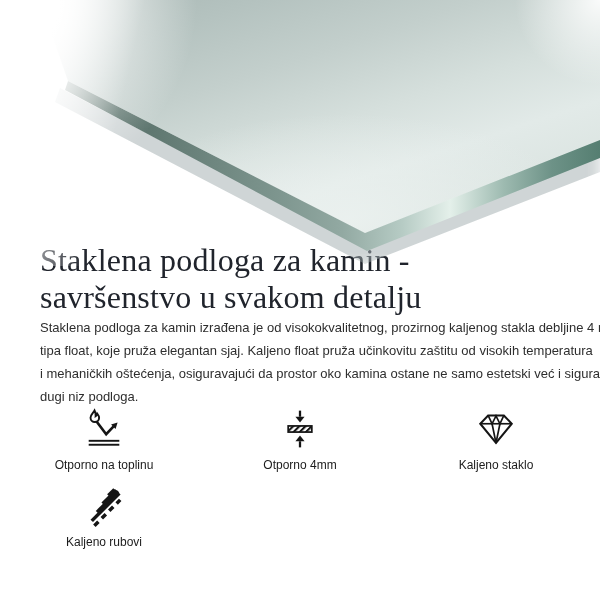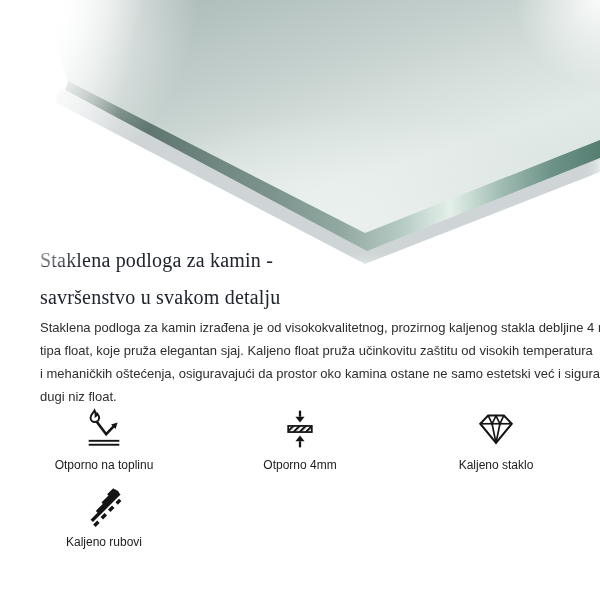--- a/index.html
+++ b/index.html
@@ -41,21 +41,21 @@
       radial-gradient(circle at 100% 0%, rgba(255,255,255,.9) 0%, rgba(255,255,255,0) 13%),
       radial-gradient(circle at 0% 0%, #ffffff 9%, rgba(255,255,255,0) 30%),
       linear-gradient(103deg, #ffffff 3%, rgba(255,255,255,.9) 9%, rgba(255,255,255,0) 22%);
   }
 
   
   .page-title {
     margin: 6px 40px 0 40px;
     font-family: "Liberation Serif", "DejaVu Serif", serif;
     font-weight: 400;
-    font-size: 20px;
+    font-size: 32px;
     line-height: 37px;
     color: #20242c;
     letter-spacing: .2px;
   }
   .intro {
     margin: 0 40px;
     font-size: 13px;
     line-height: 23px;
     color: #2e2e2e;
   }
@@ -91,21 +91,21 @@
   <div class="layer glass-edge"></div>
   <div class="layer hero-fade"></div>
 </div>
 
 <h1 class="page-title"><span>Staklena podloga za kamin -</span><br><span>savršenstvo u svakom detalju</span></h1>
 
 <p class="intro">
   <span class="para-line">Staklena podloga za kamin izrađena je od visokokvalitetnog, prozirnog kaljenog stakla debljine 4 mm,</span>
   <span class="para-line">tipa float, koje pruža elegantan sjaj. Kaljeno float pruža učinkovitu zaštitu od visokih temperatura</span>
   <span class="para-line">i mehaničkih oštećenja, osiguravajući da prostor oko kamina ostane ne samo estetski već i siguran</span>
-  <span class="para-line">dugi niz float.</span>
+  <span class="para-line">dugi niz podloga.</span>
 </p>
 
 <div class="features">
 
   <div class="feature">
     <div class="icon-box">
       <svg viewBox="0 0 48 48">
         <line class="stroke" x1="6.5" y1="37.5" x2="41.5" y2="37.5" stroke-width="2.2"></line>
         <line class="stroke" x1="6.5" y1="42" x2="41.5" y2="42" stroke-width="2.2"></line>
         <polyline class="stroke" points="15.5,15.5 26.5,30 35,21" stroke-width="3"></polyline>

